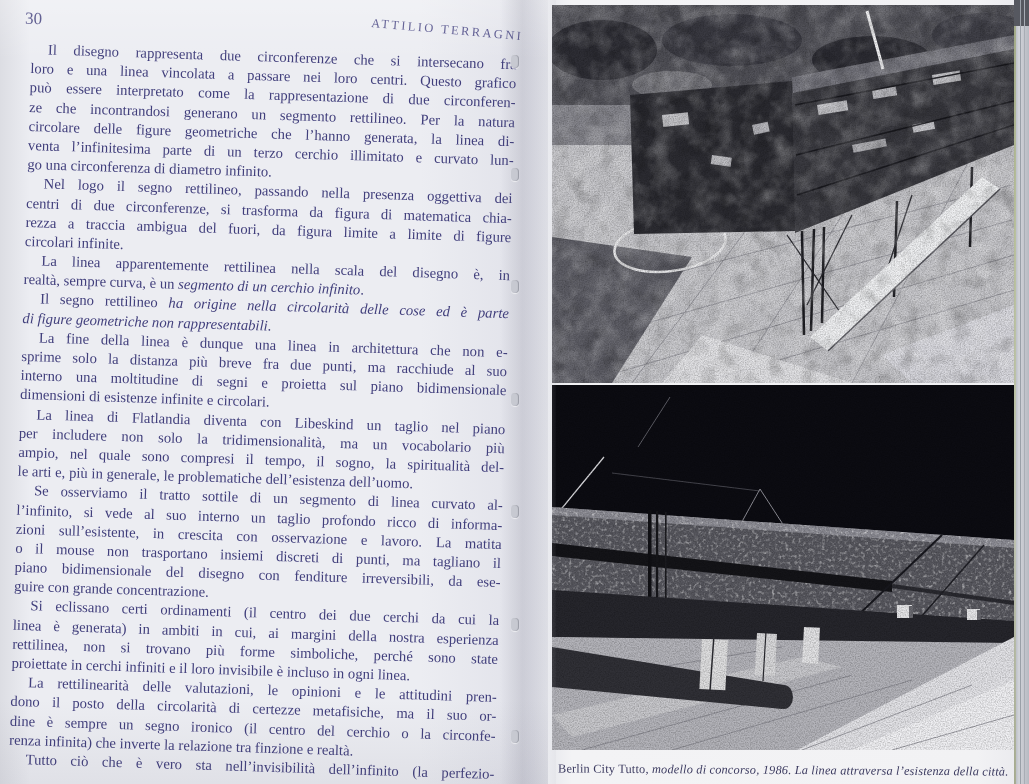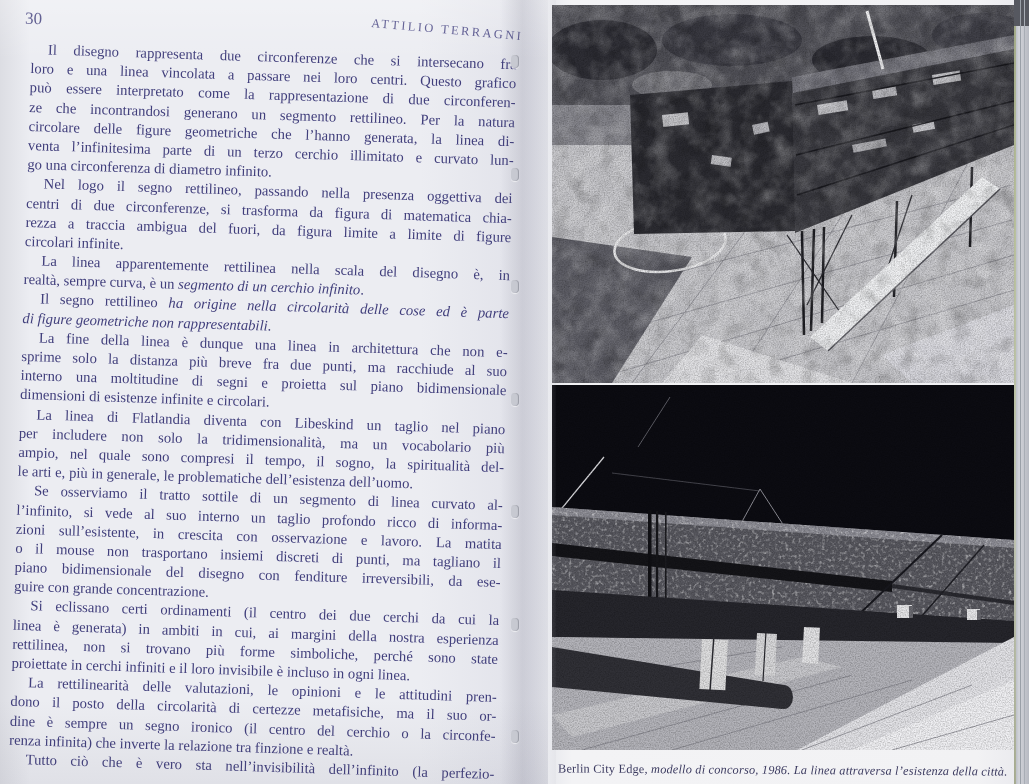--- a/index.html
+++ b/index.html
@@ -292,21 +292,21 @@
       <rect x="357" y="221" width="4" height="12" fill="#6a6a70"></rect>
       <rect x="415" y="224" width="13" height="11" fill="#e6e6e8"></rect>
       <rect x="425" y="225" width="3.5" height="10" fill="#6a6a70"></rect>
       <line x1="162" y1="250" x2="158" y2="306" stroke="#2a2a30" stroke-width="1.5"></line>
       <line x1="214" y1="246" x2="211" y2="296" stroke="#2a2a30" stroke-width="1.2"></line>
 
       <rect width="462" height="365" filter="url(#bGrain)" opacity=".26"></rect>
     </svg>
   </figure>
 
-  <div class="caption"><span>Berlin City Edge,</span><span class="i"> modello di concorso, 1986. La linea attraversa l’esistenza della città.</span></div>
+  <div class="caption"><span>Berlin City Tutto,</span><span class="i"> modello di concorso, 1986. La linea attraversa l’esistenza della città.</span></div>
 </div>
 
 <div class="fore-edge">
   <div class="fringe"></div>
   <div class="etop"></div>
   <div class="eline1"></div>
   <div class="eline2"></div>
 </div>
 
 </body></html>

